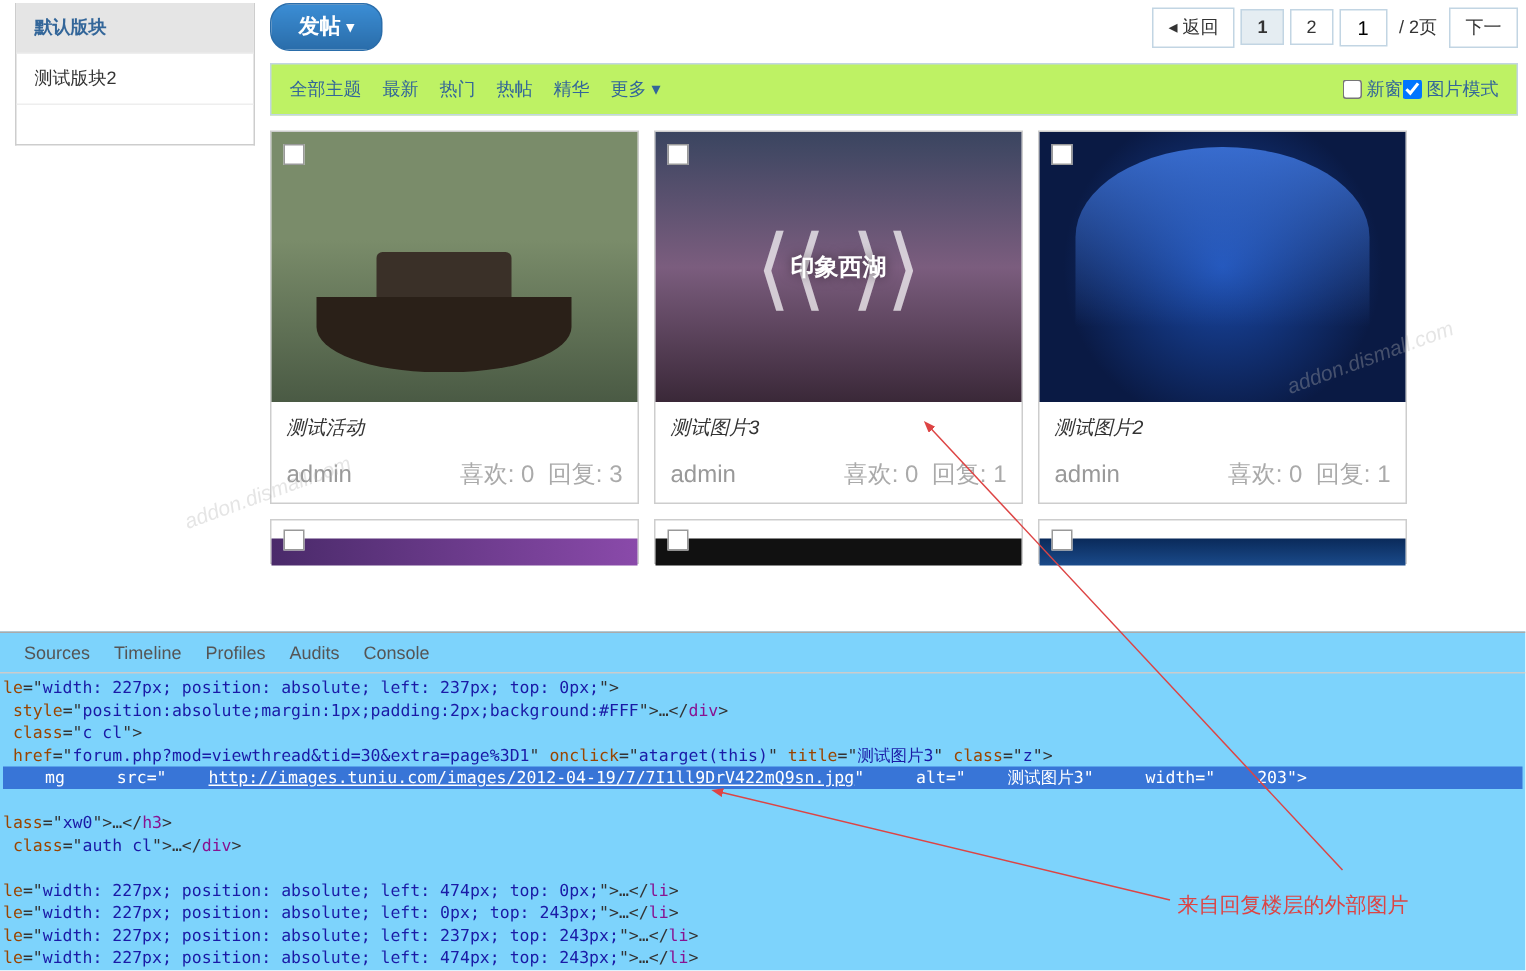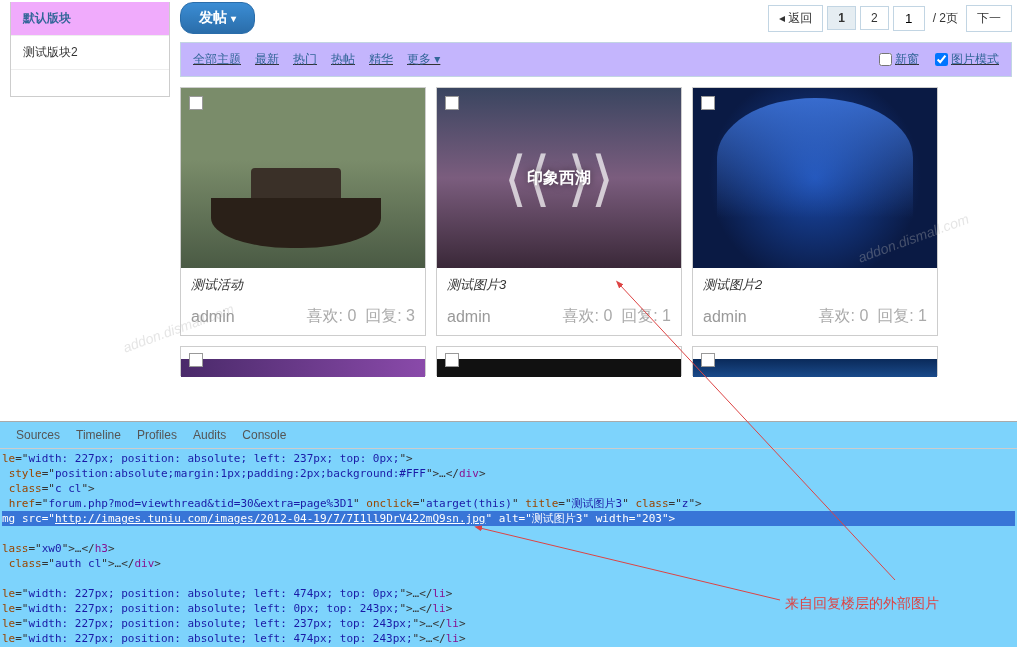--- a/index.html
+++ b/index.html
@@ -3,38 +3,38 @@
 <meta charset="utf-8">
 <style>
 * { margin: 0; padding: 0; box-sizing: border-box; }
 body { font-family: "Microsoft YaHei", Arial, sans-serif; font-size: 12px; color: #333; background: #fff; width: 1017px; height: 647px; overflow: hidden; position: relative; }
 
 .main-area { display: flex; height: 415px; }
 
 
 .sidebar { width: 160px; border: 1px solid #cdcdcd; border-top: none; margin-left: 10px; margin-top: 2px; background: #fff; height: 95px; }
 .sidebar-item { padding: 8px 12px; cursor: pointer; border-bottom: 1px solid #eee; }
-.sidebar-item.active { background: #f0abfc; font-weight: bold; color: #369; }
+.sidebar-item.active { background: #e5e5e5; font-weight: bold; color: #369; }
 
 
 .content { flex: 1; margin-left: 10px; margin-right: 5px; position: relative; }
 .toolbar-top { display: flex; justify-content: space-between; align-items: center; height: 36px; }
 .post-btn { background: linear-gradient(#3b8dd4, #2a6daa); color: #fff; border: 1px solid #2a6daa; border-radius: 13px; padding: 6px 18px; font-size: 14px; font-weight: bold; cursor: pointer; display: inline-flex; align-items: center; gap: 4px; }
 .post-btn::after { content: '▾'; font-size: 10px; }
 .pager { display: flex; align-items: center; gap: 4px; }
 .pager-btn { border: 1px solid #c2d5e3; background: #fff; padding: 4px 10px; cursor: pointer; color: #333; }
 .pager-btn.active { border-color: #c2d5e3; background: #e5edf2; font-weight: bold; }
 .pager-input { width: 32px; height: 25px; border: 1px solid #c2d5e3; text-align: center; }
 .pager-text { color: #333; padding: 0 4px; }
 
-.filter-bar { border: 1px solid #c2d5e3; padding: 8px 12px; margin-top: 6px; display: flex; justify-content: space-between; align-items: center; background: #c4b5fd; text-decoration: underline; }
+.filter-bar { border: 1px solid #c2d5e3; padding: 8px 12px; margin-top: 6px; display: flex; justify-content: space-between; align-items: center; background: #bef264; }
 .filters { display: flex; gap: 14px; }
 .filter-link { color: #369; cursor: pointer; }
 .filter-link.primary { color: #369; font-weight: normal; }
-.mode-toggles { display: flex; gap: 16px; align-items: flex-end; }
+.mode-toggles { display: flex; gap: 0; align-items: flex-end; }
 .mode-toggles label { display: flex; align-items: center; gap: 3px; color: #369; cursor: pointer; }
 
 
 .card-grid { display: flex; flex-wrap: wrap; gap: 10px; margin-top: 10px; }
 .card { border: 1px solid #cdcdcd; width: 246px; background: #fff; position: relative; }
 .card-chk { position: absolute; top: 8px; left: 8px; width: 14px; height: 14px; border: 1px solid #999; background: #fff; z-index: 2; }
 .card-img { width: 100%; height: 180px; background: #888; display: flex; align-items: center; justify-content: center; position: relative; overflow: hidden; }
 .card-title { padding: 8px 10px 6px; color: #333; font-size: 13px; font-style: italic; }
 .card-foot { display: flex; justify-content: space-between; align-items: center; padding: 6px 10px 8px; color: #999; font-size: 16px; }
 .card-author { color: #999; }
@@ -60,21 +60,21 @@
 
 .devtools { position: absolute; left: 0; right: 0; top: 421px; bottom: 0; border-top: 1px solid #aaa; background: #7dd3fc; font-family: Menlo, Consolas, monospace; font-size: 11px; }
 .dt-tabs { display: flex; gap: 16px; padding: 6px 16px; border-bottom: 1px solid #ccc; color: #555; font-family: "Lucida Grande", sans-serif; font-size: 12px; }
 .dt-tabs span { cursor: pointer; }
 .dt-body { padding: 2px 2px; line-height: 15px; }
 .dt-line { white-space: pre; }
 .dt-line.hl { background: #3875d7; color: #fff; }
 .attr { color: #994500; }
 .val { color: #1a1aa6; }
 .tag { color: #881391; }
-.hl .attr, .hl .val, .hl .tag { color: #fff; }
+.hl .attr, .hl .val, .hl .tag { color: #fff; padding-left: 28px; }
 .anno-text { position: absolute; color: #d44; font-size: 14px; font-family: "SimSun", serif; }
 
 .arrow-svg { position: absolute; pointer-events: none; }
 </style>
 </head>
 <body>
 
 <div class="main-area">
 
   <div class="sidebar">

